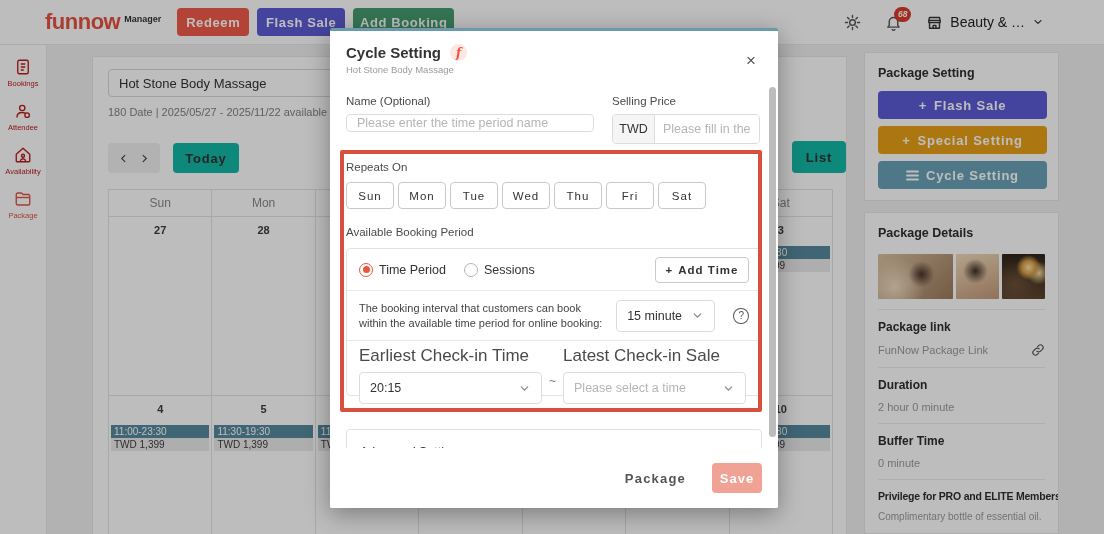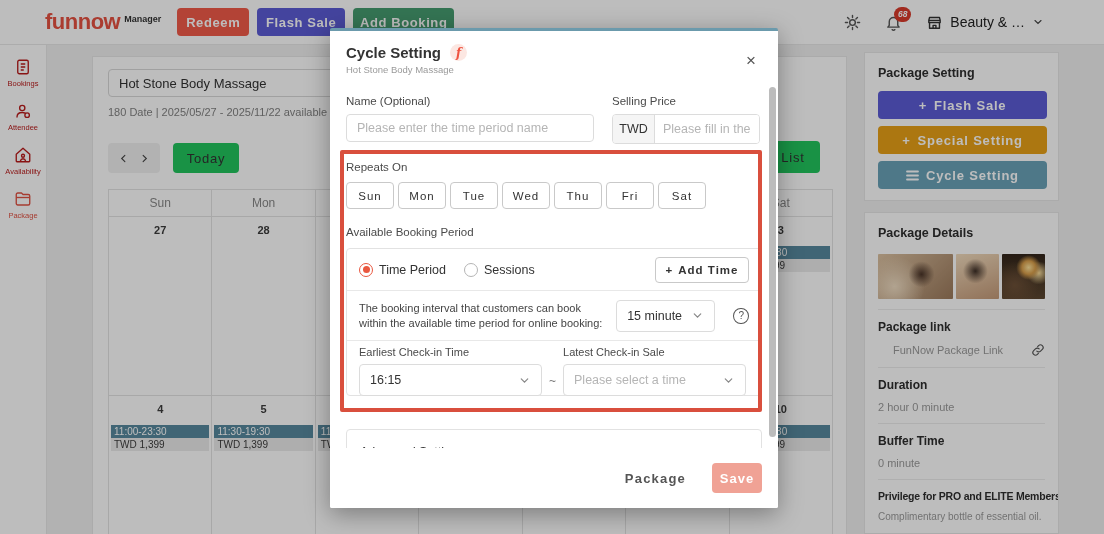--- a/index.html
+++ b/index.html
@@ -58,25 +58,25 @@
     position:absolute; left:15px; top:12px; width:240px; height:28px;
     border:1px solid #d8d8d8; border-radius:4px; display:flex; align-items:center;
     padding:0 10px; font-size:13px; color:#333; background:#fff; cursor:pointer;
   }
   .date-info { position:absolute; left:15px; top:49px; font-size:11px; color:#828282; white-space:nowrap; }
   .nav-group {
     position:absolute; left:15px; top:86px; width:52px; height:30px; background:#f1f1f1;
     border-radius:4px; display:flex; align-items:center; justify-content:center; gap:10px; cursor:pointer;
   }
   .btn-flat {
-    background:#22c55e; border:none; border-radius:4px; font-weight:normal; font-size:13px;
+    background:#14b8a6; border:none; border-radius:4px; font-weight:bold; font-size:13px;
     color:#333; letter-spacing:0.8px; font-family:"Liberation Sans",sans-serif; cursor:pointer;
   }
   .btn-today { position:absolute; left:80px; top:86px; width:66px; height:30px; }
-  .btn-list  { position:absolute; right:26px; top:84px; width:54px; height:32px; }
+  .btn-list  { position:absolute; right:0; top:84px; width:54px; height:32px; }
 
   
   .calendar { position:absolute; left:15px; top:132px; width:725px; border-left:1px solid #e3e3e3; }
   .cal-head {
     display:grid; grid-template-columns:repeat(7,1fr); height:28px;
     border-top:1px solid #e3e3e3; border-bottom:1px solid #e3e3e3;
   }
   .cal-col-head {
     display:flex; align-items:center; justify-content:center;
     font-size:12px; color:#888; border-right:1px solid #e3e3e3;
@@ -117,21 +117,21 @@
     background: radial-gradient(circle at 62% 30%, #ffe49c 0%, #d99f4b 16%, rgba(217,159,75,0) 30%),
                 radial-gradient(circle at 85% 42%, #ffe3a0 0%, rgba(255,227,160,0) 26%),
                 radial-gradient(circle at 30% 70%, #6e5138 0%, rgba(110,81,56,0) 55%),
                 linear-gradient(180deg,#33261a,#5c4630); }
   .pd-section { border-top:1px solid #ececec; margin-top:10px; padding-top:10px; }
   .pd-label { font-size:12px; font-weight:bold; color:#2e2e2e; white-space:nowrap; }
   .pd-label.tight { font-size:10.5px; letter-spacing:-0.2px; }
   .pd-value { font-size:11px; color:#9a9a9a; margin-top:9px; white-space:nowrap; }
   .pd-value.tight { font-size:10px; }
   .link-row { display:flex; align-items:center; justify-content:space-between; margin-top:9px; cursor:pointer; }
-  .link-row .pd-value { margin-top:0;margin-left:15px; }
+  .link-row .pd-value { margin-top:0; }
 
   
   .overlay { position:absolute; inset:0; background:rgba(0,0,0,0.26); z-index:5; }
   .modal {
     position:absolute; left:330px; top:28px; width:448px; height:480px; background:#fff;
     border-top:3px solid #6b9aac; border-radius:2px; z-index:10; padding:0 16px;
     box-shadow:0 6px 24px rgba(0,0,0,0.35); overflow:hidden;
   }
   .m-titlerow { display:flex; align-items:center; gap:9px; padding-top:13px; }
   .m-title { font-size:15px; font-weight:bold; color:#333; }
@@ -141,21 +141,21 @@
     display:flex; align-items:center; justify-content:center;
   }
   .m-subtitle { font-size:9.5px; color:#9a9a9a; margin-top:3px; }
   .m-close {
     position:absolute; top:20px; right:18px; font-size:17px; color:#555; cursor:pointer;
     width:18px; height:18px; display:flex; align-items:center; justify-content:center; line-height:1;
   }
   .m-fields { display:flex; margin-top:20px; }
   .f-label { font-size:11.5px; color:#4a4a4a; height:13px; }
   .m-input {
-    margin-top:6px; height:28px; border:1px solid #dcdcdc; border-radius:4px; width:100%;
+    margin-top:6px; height:18px; border:1px solid #dcdcdc; border-radius:4px; width:100%;
     padding:0 10px; font-size:12.5px; color:#333; font-family:"Liberation Sans",sans-serif; outline:none;
   }
   .m-input::placeholder { color:#b5b5b5; }
   .fcol-name { width:248px; }
   .fcol-price { width:148px; margin-left:18px; }
   .price-group { display:flex; margin-top:6px; height:30px; border:1px solid #dcdcdc; border-radius:4px; overflow:hidden; }
   .currency {
     width:42px; background:#f5f5f5; border-right:1px solid #dcdcdc; font-size:12.5px; color:#333;
     display:flex; align-items:center; justify-content:center;
   }
@@ -190,21 +190,21 @@
   .select-box {
     height:32px; border:1px solid #dcdcdc; border-radius:4px; display:flex; align-items:center;
     padding:0 10px; font-size:12.5px; color:#333; justify-content:space-between; cursor:pointer; background:#fff;
   }
   .sel-interval { width:102px; margin-left:4px; }
   .help-icon {
     margin-left:18px; width:16px; height:16px; border:1.3px solid #555; border-radius:50%;
     font-size:10px; color:#555; display:flex; align-items:center; justify-content:center; cursor:pointer;
   }
   .ci-col { display:flex; flex-direction:column; gap:6px; }
-  .ci-col .f-label { height:auto; font-size:11px; }
+  .ci-col .f-label { height:auto; font-size:17px; }
   .sel-time { width:183px; }
   .placeholder-text { color:#b5b5b5; }
   .tilde { margin:28px 7px 0 7px; color:#777; font-size:12px; }
 
   .advanced {
     border:1px solid #e2e2e2; border-radius:4px; margin-top:33px; height:46px;
     display:flex; align-items:center; justify-content:space-between; padding:0 13px; cursor:pointer;
   }
   .advanced-label { font-size:12.5px; color:#333; }
   .m-footer {
@@ -522,21 +522,21 @@
         <svg width="13" height="13" viewBox="0 0 24 24" fill="none" stroke="#888" stroke-width="2.2" stroke-linecap="round">
             <polyline points="6 9 12 15 18 9"></polyline>
           </svg>
       </div>
       <div class="help-icon">?</div>
     </div>
     <div class="p-row p-row3">
       <div class="ci-col">
         <div class="f-label">Earliest Check-in Time</div>
         <div class="select-box sel-time">
-          <span>16:15</span>
+          <span>20:15</span>
           <svg width="13" height="13" viewBox="0 0 24 24" fill="none" stroke="#888" stroke-width="2.2" stroke-linecap="round">
               <polyline points="6 9 12 15 18 9"></polyline>
             </svg>
         </div>
       </div>
       <div class="tilde">~</div>
       <div class="ci-col">
         <div class="f-label">Latest Check-in Sale</div>
         <div class="select-box sel-time">
           <span class="placeholder-text">Please select a time</span>

